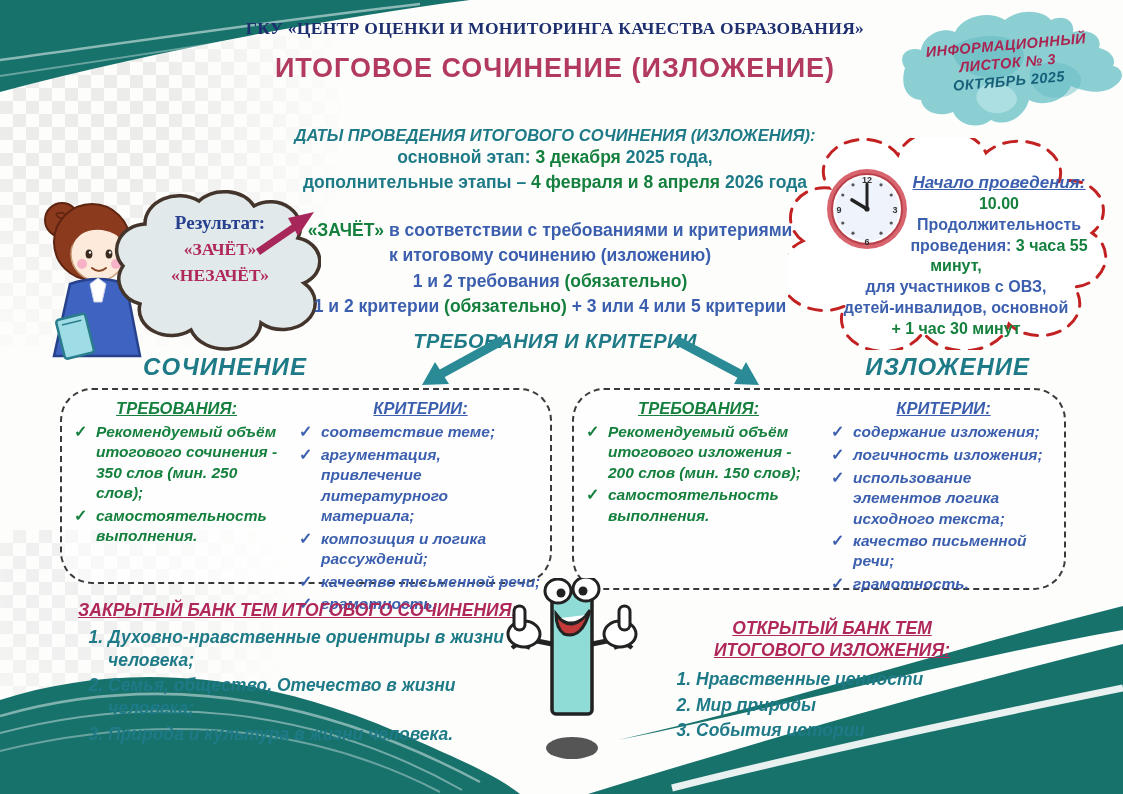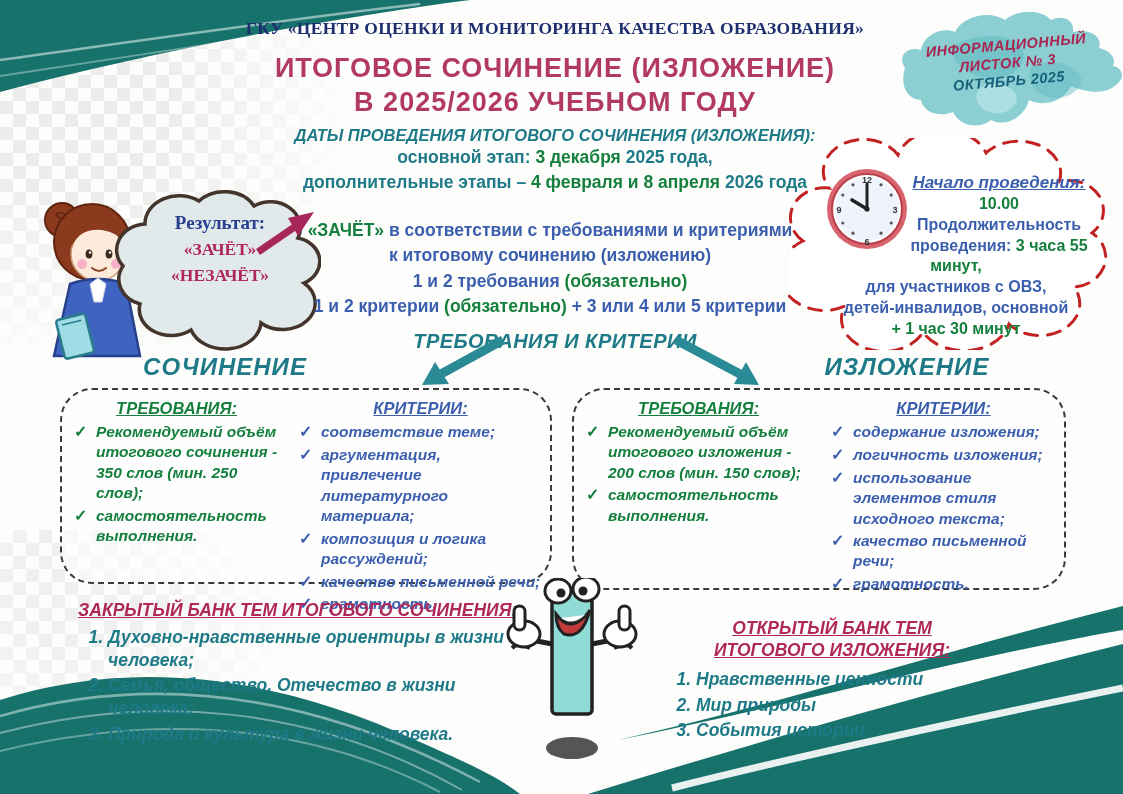--- a/index.html
+++ b/index.html
@@ -76,21 +76,20 @@
     <path d="M0,751 C155,714 305,722 440,792" stroke="rgba(255,255,255,.35)" stroke-width="2" fill="none"></path>
 
     <path d="M1123,606 C940,652 780,704 618,740 C790,706 950,660 1123,630 Z" fill="#17726c"></path>
 
     <path d="M1123,644 C930,692 750,744 588,794 L1123,794 Z" fill="#17726c"></path>
     <path d="M1123,688 C965,720 815,752 672,788" stroke="#ffffff" stroke-width="7" fill="none" opacity=".9"></path>
   </svg>
 
   <div class="abs z1 center org-line" style="left:150px;top:18px;width:810px;">ГКУ «ЦЕНТР ОЦЕНКИ И МОНИТОРИНГА КАЧЕСТВА ОБРАЗОВАНИЯ»</div>
   <div class="abs z1 center main-title" style="left:230px;top:52px;width:650px;">ИТОГОВОЕ СОЧИНЕНИЕ (ИЗЛОЖЕНИЕ)</div>
-  <div class="abs z1 center main-title" style="left:230px;top:86px;width:650px;">В 2025/2026 УЧЕБНОМ ГОДУ</div>
 
   <svg class="abs z1" style="left:893px;top:6px;" width="230" height="132" viewBox="0 0 230 132">
     <path d="M12,62 C4,50 14,40 28,44 C30,30 48,20 62,26 C70,10 96,4 112,14 C126,2 150,4 158,14
              C170,8 182,14 180,26 C196,22 210,30 206,42 C216,44 224,52 220,60 C230,62 232,72 224,78
              C212,90 192,86 178,80 C172,94 152,102 136,94 C132,110 114,122 98,114 C86,124 66,120 60,106
              C46,112 30,106 28,94 C16,94 6,82 12,62 Z" fill="#8ccfd3"></path>
     <path d="M60,40 C80,28 110,26 126,38 C138,52 126,70 104,72 C82,74 56,60 60,40 Z" fill="#5fbac1" opacity=".55"></path>
     <path d="M140,60 C160,52 184,58 188,72 C190,86 170,96 152,90 C138,84 132,68 140,60 Z" fill="#5fbac1" opacity=".45"></path>
     <path d="M90,80 C104,74 122,80 124,92 C124,104 106,112 92,104 C82,98 80,86 90,80 Z" fill="#b9e5e7" opacity=".7"></path>
   </svg>
@@ -208,21 +207,21 @@
   </div>
 
   <div class="abs z1 center section-heading" style="left:400px;top:330px;width:310px;">ТРЕБОВАНИЯ И КРИТЕРИИ</div>
   <svg class="abs z1" style="left:398px;top:336px;" width="380" height="60" viewBox="0 0 380 60">
     <line x1="105" y1="4" x2="43" y2="38" stroke="#2a8b96" stroke-width="9"></line>
     <polygon points="24,49 37,26 51,48" fill="#2a8b96"></polygon>
     <line x1="278" y1="4" x2="342" y2="38" stroke="#2a8b96" stroke-width="9"></line>
     <polygon points="361,49 336,48 348,26" fill="#2a8b96"></polygon>
   </svg>
   <div class="abs z1 center part-title" style="left:75px;top:353px;width:300px;">СОЧИНЕНИЕ</div>
-  <div class="abs z1 center part-title" style="left:752px;top:353px;width:310px;">ИЗЛОЖЕНИЕ</div>
+  <div class="abs z1 center part-title" style="left:720px;top:353px;width:310px;text-align:right;">ИЗЛОЖЕНИЕ</div>
 
   <div class="box" style="left:60px;top:388px;width:488px;height:192px;">
     <div class="col" style="width:205px;">
       <div class="col-title crimson-t">ТРЕБОВАНИЯ:</div>
       <div class="chk-row">
         <span class="chk crimson-t">✓</span>
         <span class="chk-text crimson-t">Рекомендуемый объём итогового сочинения -  350 слов (мин. 250 слов);</span>
       </div>
       <div class="chk-row">
         <span class="chk crimson-t">✓</span>
@@ -271,21 +270,21 @@
       <div class="chk-row">
           <span class="chk blue-t">✓</span>
           <span class="chk-text blue-t">содержание изложения;</span>
         </div>
       <div class="chk-row">
           <span class="chk blue-t">✓</span>
           <span class="chk-text blue-t">логичность изложения;</span>
         </div>
       <div class="chk-row">
           <span class="chk blue-t">✓</span>
-          <span class="chk-text blue-t">использование элементов стиля исходного текста;</span>
+          <span class="chk-text blue-t">использование элементов логика исходного текста;</span>
         </div>
       <div class="chk-row">
           <span class="chk blue-t">✓</span>
           <span class="chk-text blue-t">качество письменной речи;</span>
         </div>
       <div class="chk-row">
           <span class="chk blue-t">✓</span>
           <span class="chk-text blue-t">грамотность.</span>
         </div>
     </div>

